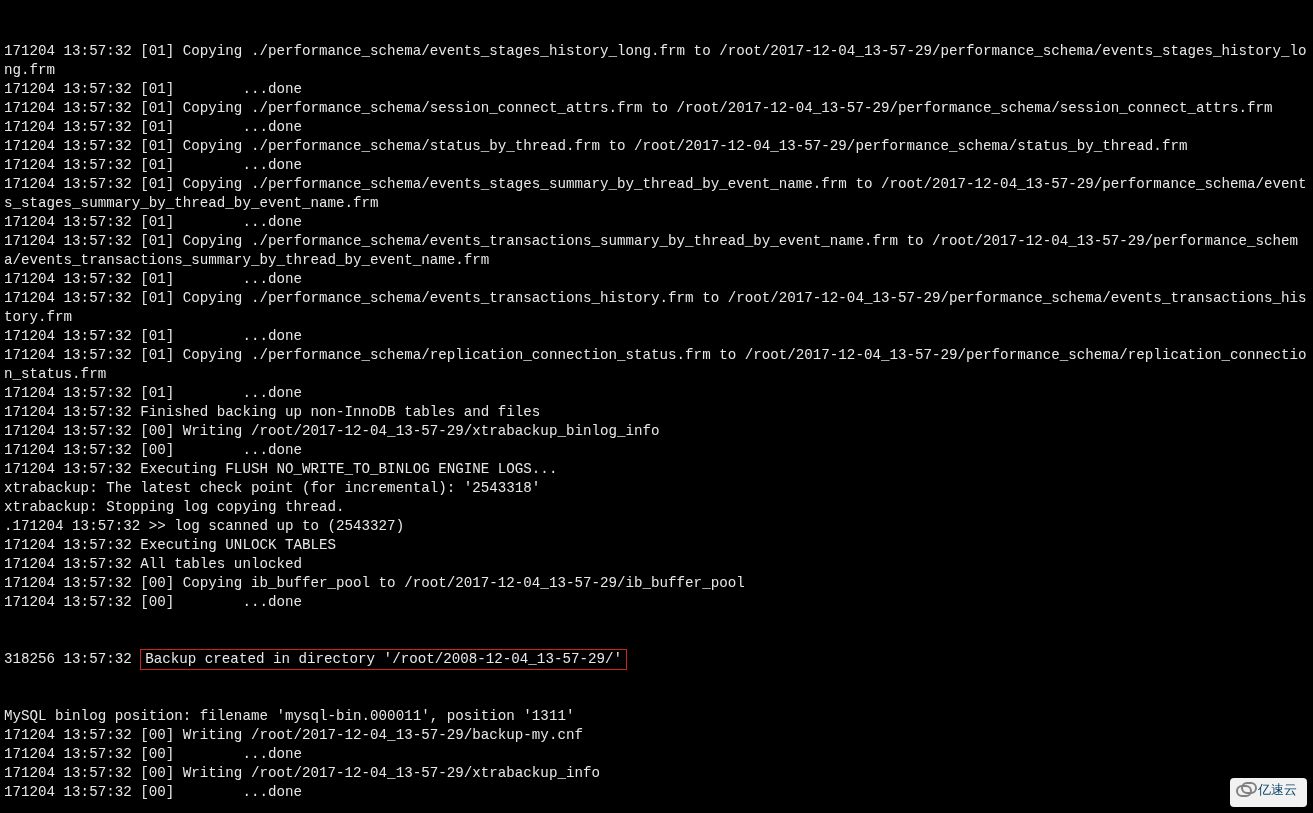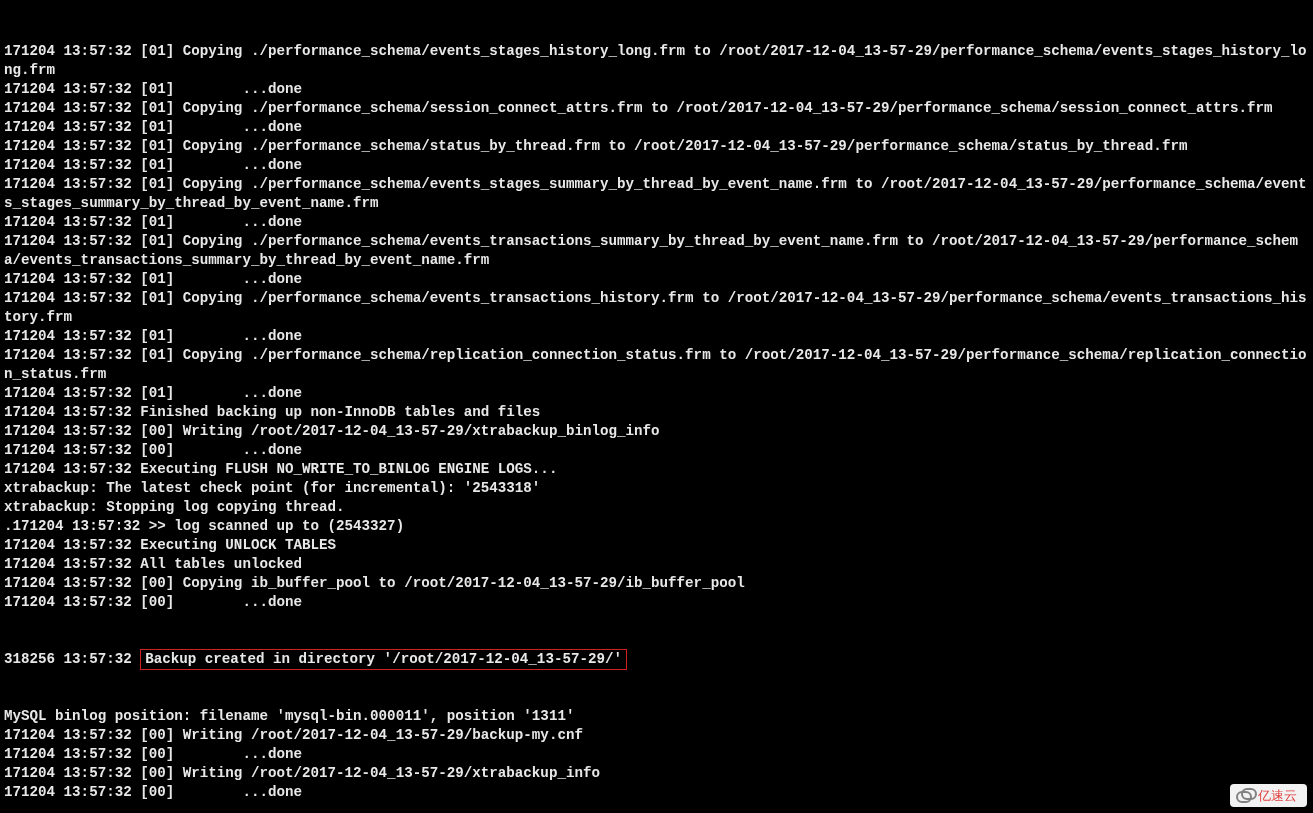--- a/index.html
+++ b/index.html
@@ -15,35 +15,34 @@
     overflow: hidden;
   }
   .terminal {
     white-space: pre-wrap;
     word-break: break-all;
     padding: 4px 0 0 4px;
     position: relative;
   }
   .line {
     display: block;
-    font-weight: bold;
   }
   .highlight-box {
     border: 1px solid #d02020;
     display: inline-block;
     padding: 0 4px;
     margin: -1px 0;
   }
   .watermark {
     position: absolute;
     right: 6px;
     bottom: 6px;
     background: #fff;
-    color: #ef4444;
-    padding: 2px 10px 2px 6px;
+    color: #0c4a6e;
+    padding: 2px 10px 8px 6px;
     border-radius: 4px;
     font-family: sans-serif;
     font-size: 13px;
     display: flex;
     align-items: center;
     gap: 4px;
     opacity: 0.95;
   }
   .watermark-icon {
     width: 18px;
@@ -65,21 +64,21 @@
     border:2px solid #888;
     border-radius:8px;
     left:5px;top:-1px;
   }
 </style>
 </head>
 <body>
 
 <div class="terminal">
   <div id="lines-container"><div class="line">171204 13:57:32 [01] Copying ./performance_schema/events_stages_history_long.frm to /root/2017-12-04_13-57-29/performance_schema/events_stages_history_long.frm</div><div class="line">171204 13:57:32 [01]        ...done</div><div class="line">171204 13:57:32 [01] Copying ./performance_schema/session_connect_attrs.frm to /root/2017-12-04_13-57-29/performance_schema/session_connect_attrs.frm</div><div class="line">171204 13:57:32 [01]        ...done</div><div class="line">171204 13:57:32 [01] Copying ./performance_schema/status_by_thread.frm to /root/2017-12-04_13-57-29/performance_schema/status_by_thread.frm</div><div class="line">171204 13:57:32 [01]        ...done</div><div class="line">171204 13:57:32 [01] Copying ./performance_schema/events_stages_summary_by_thread_by_event_name.frm to /root/2017-12-04_13-57-29/performance_schema/events_stages_summary_by_thread_by_event_name.frm</div><div class="line">171204 13:57:32 [01]        ...done</div><div class="line">171204 13:57:32 [01] Copying ./performance_schema/events_transactions_summary_by_thread_by_event_name.frm to /root/2017-12-04_13-57-29/performance_schema/events_transactions_summary_by_thread_by_event_name.frm</div><div class="line">171204 13:57:32 [01]        ...done</div><div class="line">171204 13:57:32 [01] Copying ./performance_schema/events_transactions_history.frm to /root/2017-12-04_13-57-29/performance_schema/events_transactions_history.frm</div><div class="line">171204 13:57:32 [01]        ...done</div><div class="line">171204 13:57:32 [01] Copying ./performance_schema/replication_connection_status.frm to /root/2017-12-04_13-57-29/performance_schema/replication_connection_status.frm</div><div class="line">171204 13:57:32 [01]        ...done</div><div class="line">171204 13:57:32 Finished backing up non-InnoDB tables and files</div><div class="line">171204 13:57:32 [00] Writing /root/2017-12-04_13-57-29/xtrabackup_binlog_info</div><div class="line">171204 13:57:32 [00]        ...done</div><div class="line">171204 13:57:32 Executing FLUSH NO_WRITE_TO_BINLOG ENGINE LOGS...</div><div class="line">xtrabackup: The latest check point (for incremental): '2543318'</div><div class="line">xtrabackup: Stopping log copying thread.</div><div class="line">.171204 13:57:32 &gt;&gt; log scanned up to (2543327)</div><div class="line"></div><div class="line">171204 13:57:32 Executing UNLOCK TABLES</div><div class="line">171204 13:57:32 All tables unlocked</div><div class="line">171204 13:57:32 [00] Copying ib_buffer_pool to /root/2017-12-04_13-57-29/ib_buffer_pool</div><div class="line">171204 13:57:32 [00]        ...done</div></div>
-  <div class="line"><span>318256 13:57:32 </span><span class="highlight-box">Backup created in directory '/root/2017-12-04_13-57-29/'</span></div>
+  <div class="line"><span>318256 13:57:32 </span><span class="highlight-box">Backup created in directory '/root/2008-12-04_13-57-29/'</span></div>
   <div id="after-backup-container"><div class="line">MySQL binlog position: filename 'mysql-bin.000011', position '1311'</div><div class="line">171204 13:57:32 [00] Writing /root/2017-12-04_13-57-29/backup-my.cnf</div><div class="line">171204 13:57:32 [00]        ...done</div><div class="line">171204 13:57:32 [00] Writing /root/2017-12-04_13-57-29/xtrabackup_info</div><div class="line">171204 13:57:32 [00]        ...done</div></div>
   
   
 </div>
 
 <div class="watermark">
   <span class="watermark-icon"></span>
   <span>亿速云</span>
 </div>
 

